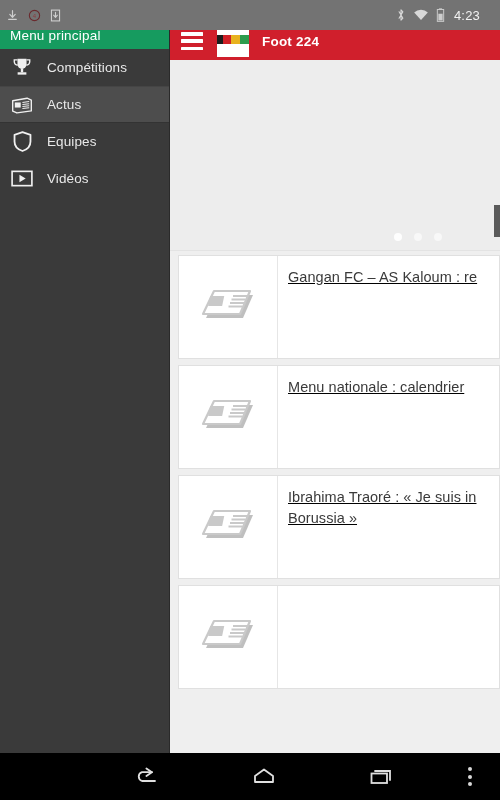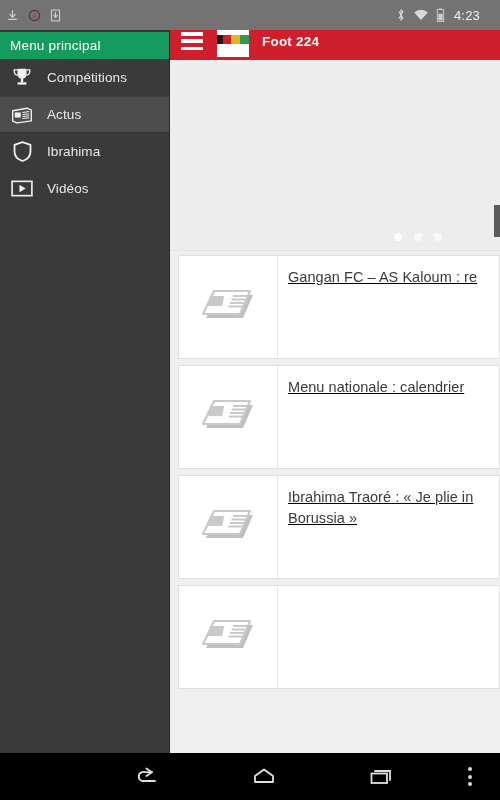--- a/index.html
+++ b/index.html
@@ -66,21 +66,20 @@
     box-sizing: border-box;
     border-right: 1px solid #2a2a2a;
   }
   .drawer-header {
     height: 27px;
     background: #169b5f;
     display: flex;
     align-items: center;
     padding-left: 10px;
     box-sizing: border-box;
-    margin-top: 10px;
   }
   .drawer-header-title {
     color: #ffffff;
     font-size: 13.5px;
     letter-spacing: 0.2px;
   }
   .drawer-list { padding-top: 0px; }
   .drawer-item {
     height: 37px;
     display: flex;
@@ -333,21 +332,21 @@
         </span>
         <span class="drawer-label">Actus</span>
       </div>
 
       <div class="drawer-item">
         <span class="drawer-ico">
           <svg width="19" height="21" viewBox="0 0 20 22">
             <path d="M10 1.2 L18.4 4 L18.4 11 C18.4 16.4 14.6 19.6 10 21 C5.4 19.6 1.6 16.4 1.6 11 L1.6 4 Z" fill="none" stroke="#f0f0f0" stroke-width="1.9" stroke-linejoin="round"></path>
           </svg>
         </span>
-        <span class="drawer-label">Ibrahima</span>
+        <span class="drawer-label">Equipes</span>
       </div>
 
       <div class="drawer-item">
         <span class="drawer-ico">
           <svg width="22" height="17" viewBox="0 0 24 18">
             <rect x="1.2" y="1.2" width="21.6" height="15.6" fill="none" stroke="#f0f0f0" stroke-width="1.8"></rect>
             <path d="M9.2 5 L16 9 L9.2 13 Z" fill="#f0f0f0"></path>
           </svg>
         </span>
         <span class="drawer-label">Vidéos</span>
@@ -412,21 +411,21 @@
 
       <div class="list-item">
         <div class="thumb">
           <svg width="62" height="48" viewBox="0 0 62 48">
             <path d="M9 35 L20 12 L56 12 L46 35 Z" fill="#bfbfbf"></path>
             <path d="M6 31 L17 8 L53 8 L43 31 Z" fill="#ffffff" stroke="#c9c9c9" stroke-width="2.2" stroke-linejoin="round"></path>
             <rect x="16" y="13" width="14" height="10" fill="#c9c9c9" transform="skewX(-12)"></rect>
             <path d="M36 13 L50 13 M34.5 16.5 L48.5 16.5 M33 20 L47 20 M31.5 23.5 L45.5 23.5" stroke="#c9c9c9" stroke-width="1.8"></path>
           </svg>
         </div>
-        <div class="item-text">Ibrahima Traoré : « Je plie in
+        <div class="item-text">Ibrahima Traoré : « Je suis in
 Borussia »</div>
       </div>
 
       <div class="list-item">
         <div class="thumb">
           <svg width="62" height="48" viewBox="0 0 62 48">
             <path d="M9 35 L20 12 L56 12 L46 35 Z" fill="#bfbfbf"></path>
             <path d="M6 31 L17 8 L53 8 L43 31 Z" fill="#ffffff" stroke="#c9c9c9" stroke-width="2.2" stroke-linejoin="round"></path>
             <rect x="16" y="13" width="14" height="10" fill="#c9c9c9" transform="skewX(-12)"></rect>
             <path d="M36 13 L50 13 M34.5 16.5 L48.5 16.5 M33 20 L47 20 M31.5 23.5 L45.5 23.5" stroke="#c9c9c9" stroke-width="1.8"></path>

